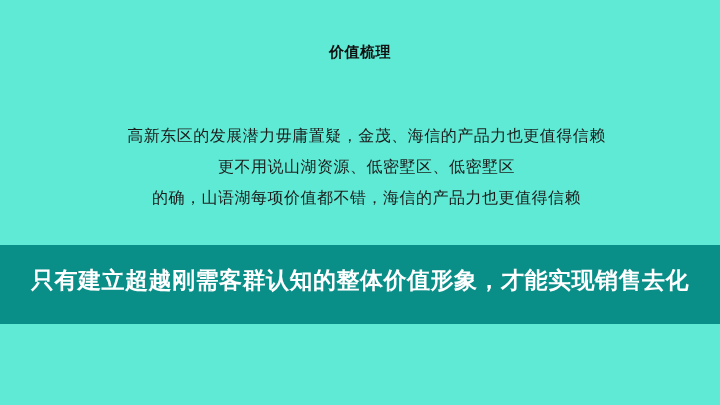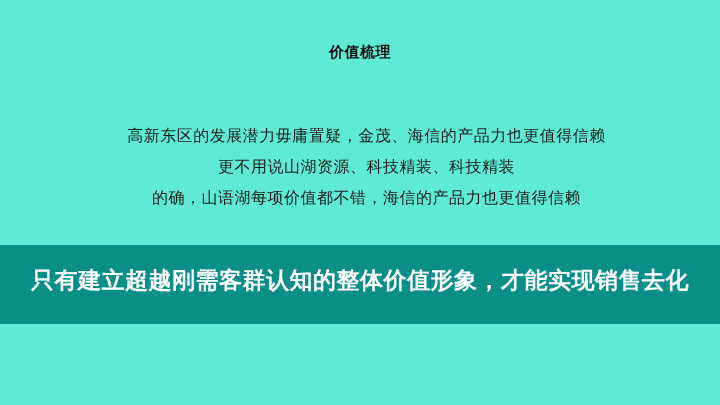--- a/index.html
+++ b/index.html
@@ -65,21 +65,21 @@
 </style>
 </head>
 <body>
 
 <div class="slide">
 
   <div class="slide-title">价值梳理</div>
 
   <div class="body-text">
     <div class="body-line">高新东区的发展潜力毋庸置疑，金茂、海信的产品力也更值得信赖</div>
-    <div class="body-line">更不用说山湖资源、科技精装、科技精装</div>
+    <div class="body-line">更不用说山湖资源、低密墅区、低密墅区</div>
     <div class="body-line">的确，山语湖每项价值都不错，海信的产品力也更值得信赖</div>
   </div>
 
   <div class="key-banner" style="background: rgb(10, 142, 136);">
     <div class="key-banner-text" style="color: rgb(255, 255, 255);">只有建立超越刚需客群认知的整体价值形象，才能实现销售去化</div>
   </div>
 
 </div>
 
 </body></html>

